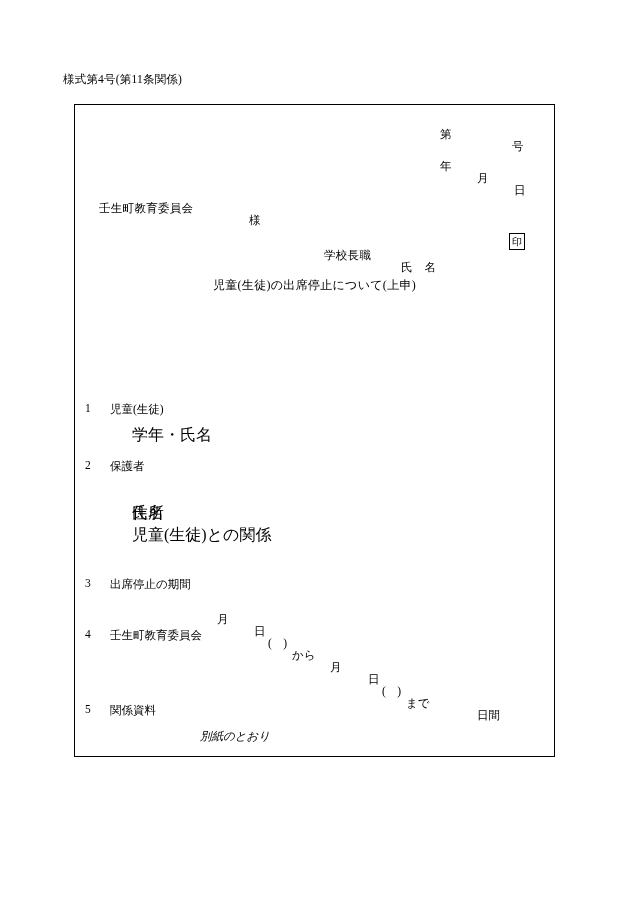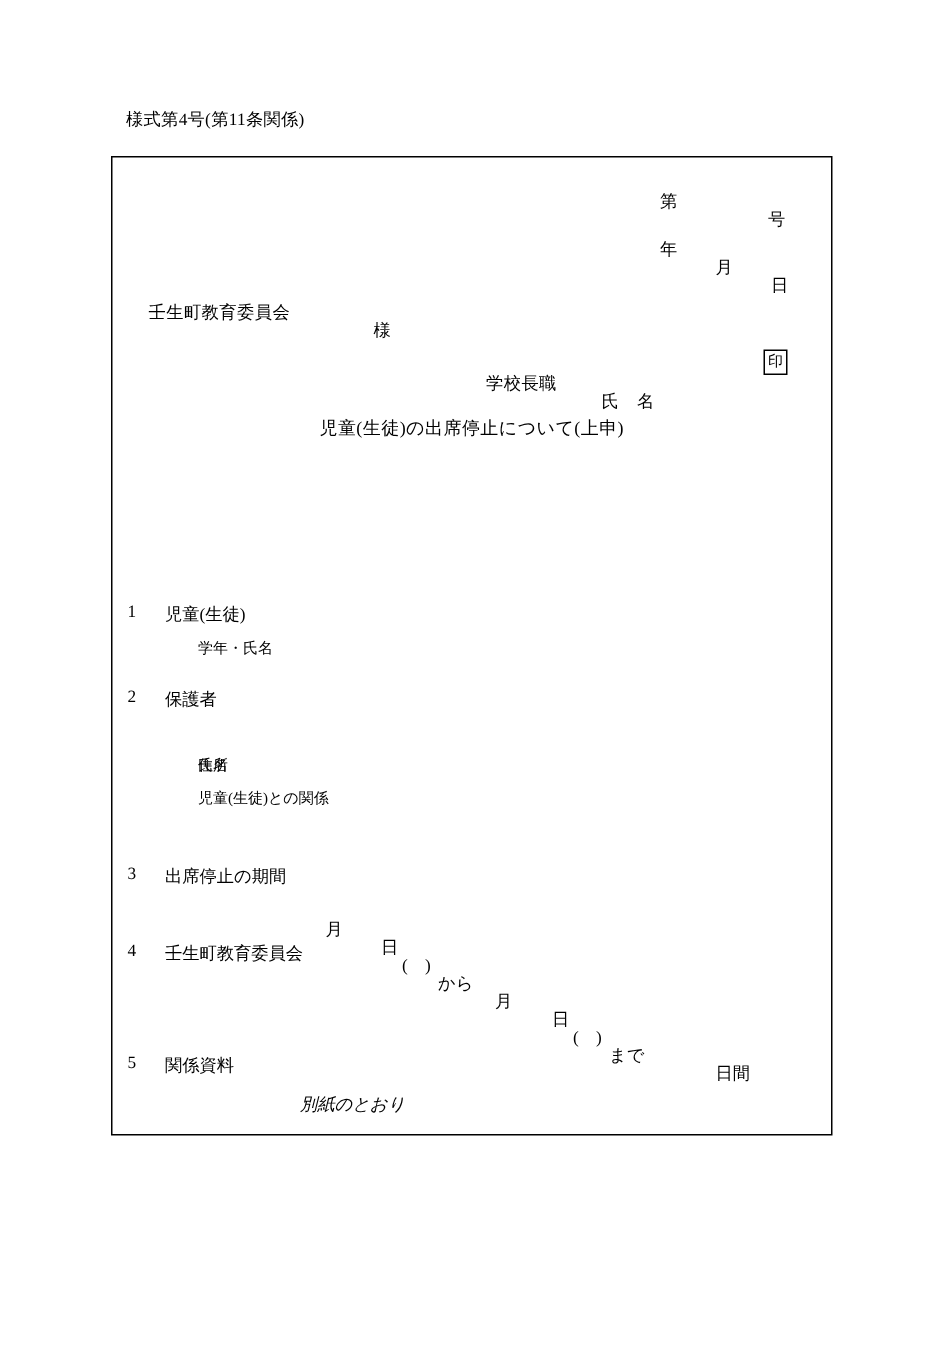--- a/index.html
+++ b/index.html
@@ -18,21 +18,21 @@
   .page {
     position: absolute;
     left: 0;
     top: 0;
     width: 630px;
     height: 903px;
     background: #ffffff;
   }
   .form-label {
     position: absolute;
-    left: 84px;
+    left: 63px;
     top: 72px;
     font-size: 11.5px;
     letter-spacing: 0.2px;
     white-space: nowrap;
     text-align: center;
   }
   .doc-box {
     position: absolute;
     left: 74px;
     top: 104px;
@@ -111,21 +111,21 @@
     width: 436px;
     font-size: 11.5px;
     line-height: 21px;
     text-indent: 13px;
     letter-spacing: 0.2px;
   }
 
   
   .item-no { position: absolute; font-size: 11.5px; }
   .item-tx { position: absolute; font-size: 11.5px; white-space: nowrap; }
-  .sub-tx { position: absolute; font-size: 10px; white-space: nowrap; }
+  .sub-tx { position: absolute; font-size: 16px; white-space: nowrap; }
 
   .i1-no { left: 10px; top: 297px; }
   .i1-tx { left: 35px; top: 297px; }
   .i1-s1  { left: 57px; top: 320px; }
 
   .i2-no { left: 10px; top: 354px; }
   .i2-tx { left: 35px; top: 354px; }
   .i2-s1 { left: 57px; top: 398px; }
   .i2-s2 { left: 57px; top: 398px; }
   .i2-s3 { left: 57px; top: 420px; }

